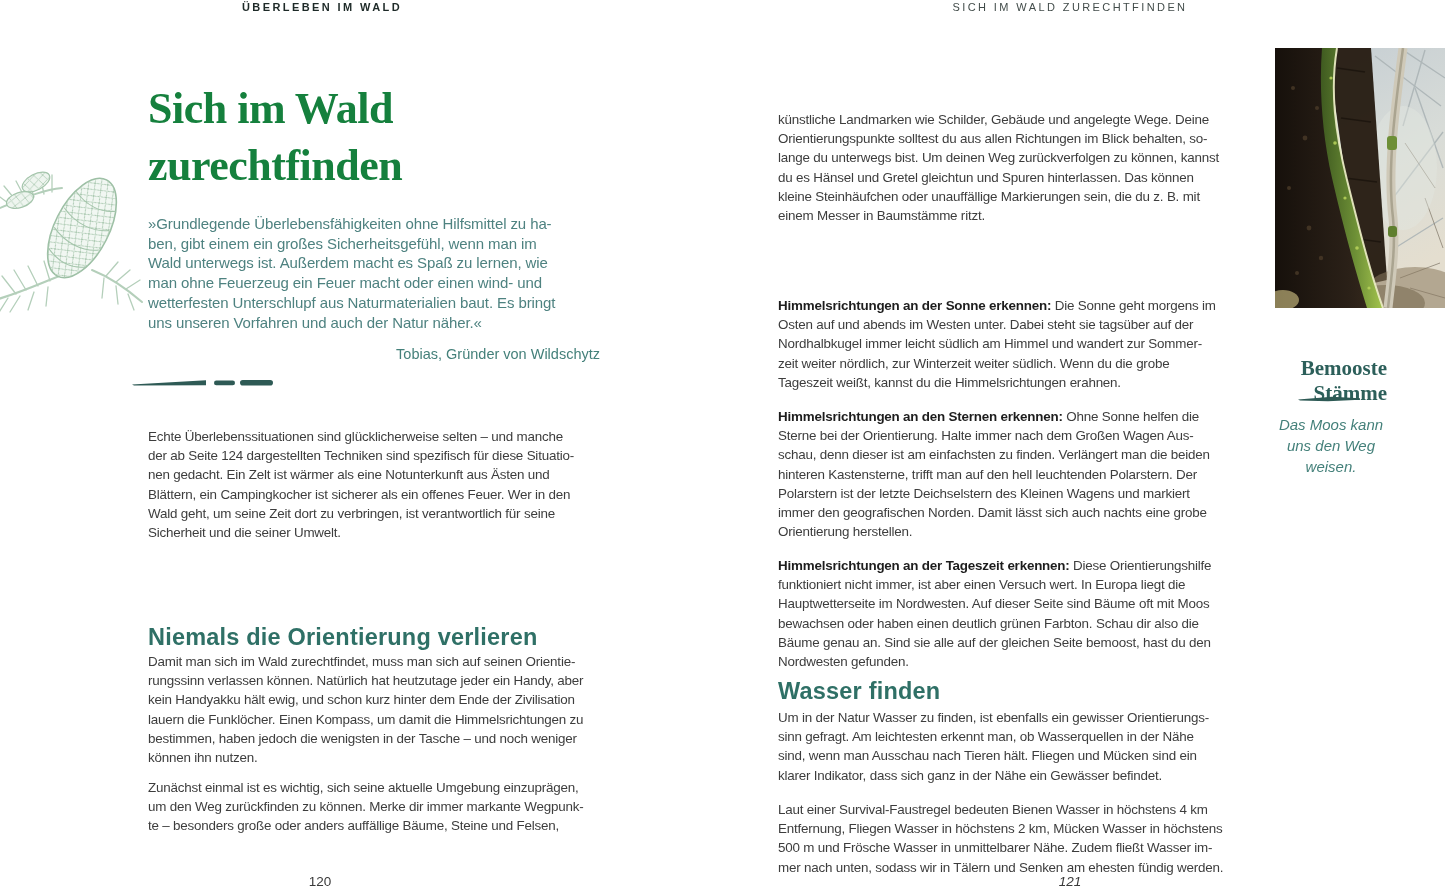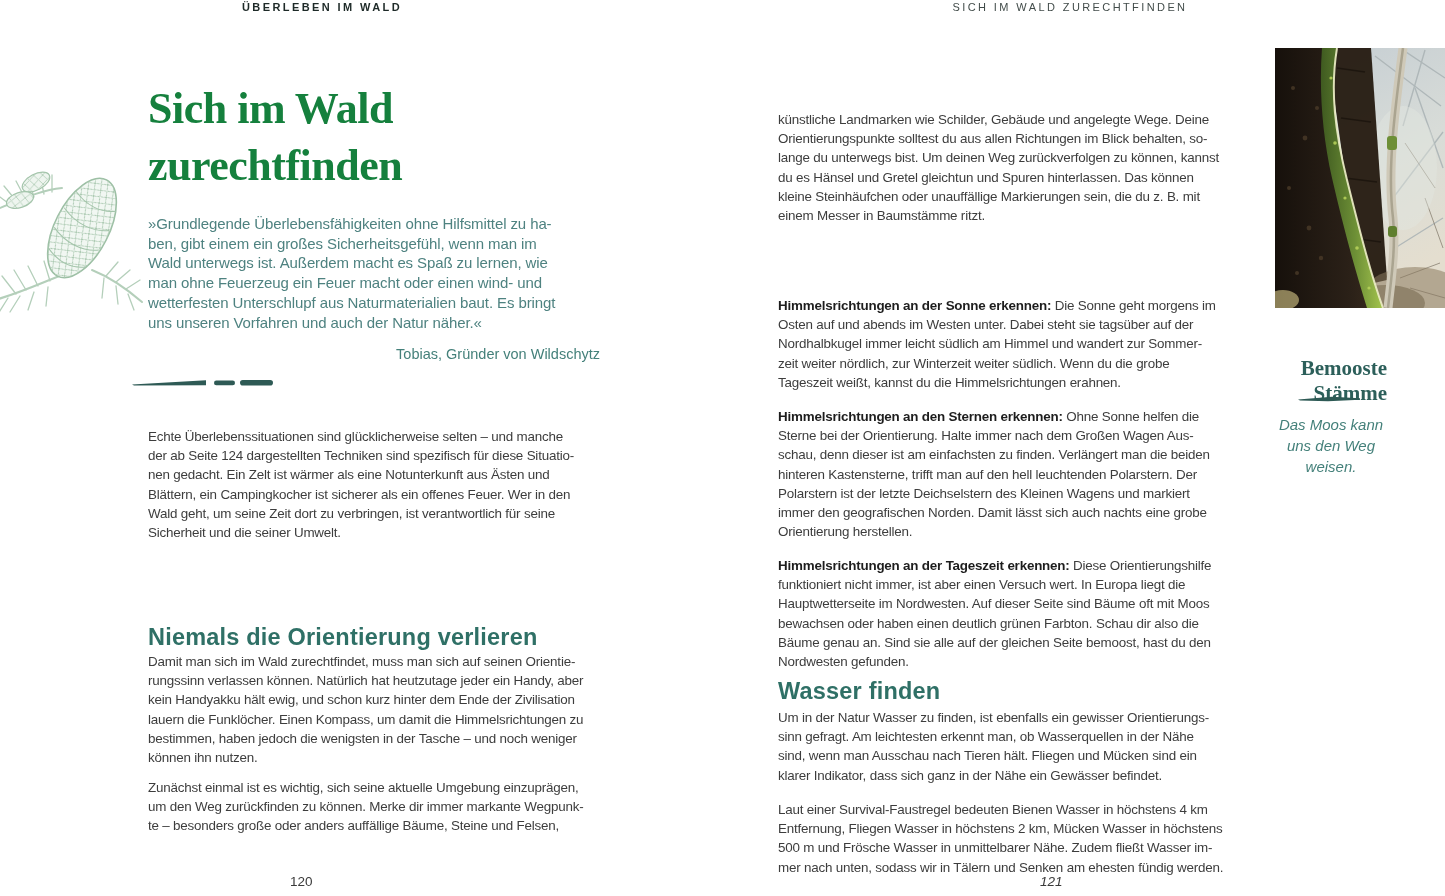--- a/index.html
+++ b/index.html
@@ -40,21 +40,21 @@
   .body-par {
     font-size:13.4px; line-height:19.2px; letter-spacing:-0.2px;
     color:#3d3d3d; white-space:pre;
   }
   .body-par b { font-weight:700; color:#1d1d1d; }
   .section-heading {
     font-size:23.5px; font-weight:700; letter-spacing:0.2px;
     color:#2f7066; white-space:pre;
   }
   .page-number {
-    top:874px; width:60px; 
+    top:874px; width:60px; text-align:center;
     font-size:13.5px; color:#3a3a3a;
   }
 
   
   .sidebar { left:1275px; top:48px; width:170px; height:430px; }
   .photo-frame { left:0; top:0; width:170px; height:260px; overflow:hidden; }
   .caption-title {
     left:0; top:292px; width:112px; text-align:right;
     font-family:"Liberation Serif", serif; font-weight:700;
     font-size:21px; line-height:25px; color:#2c5f5a; white-space:pre;margin-top:16px;

